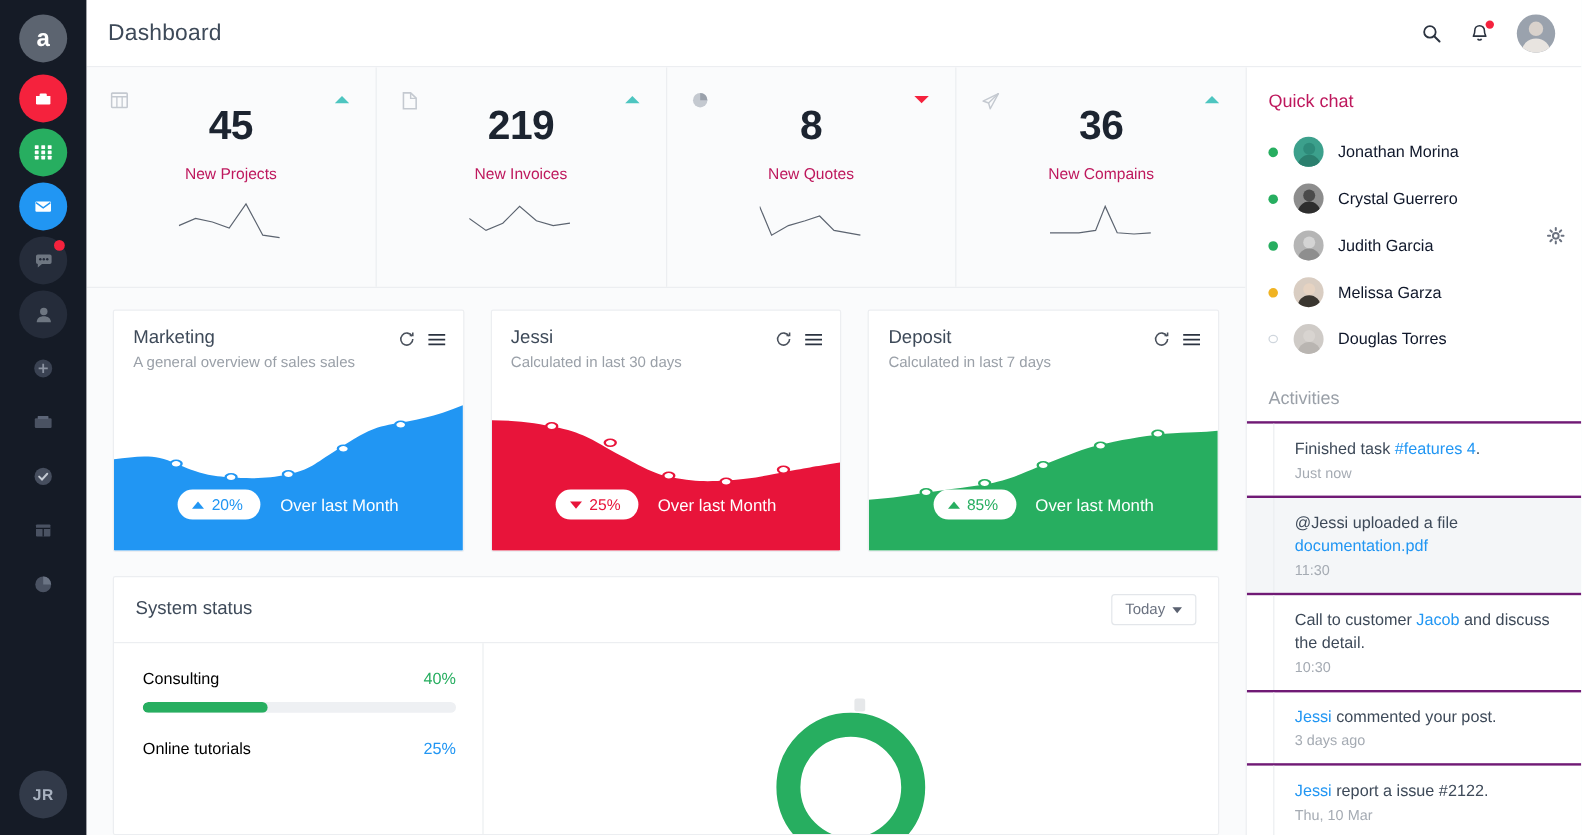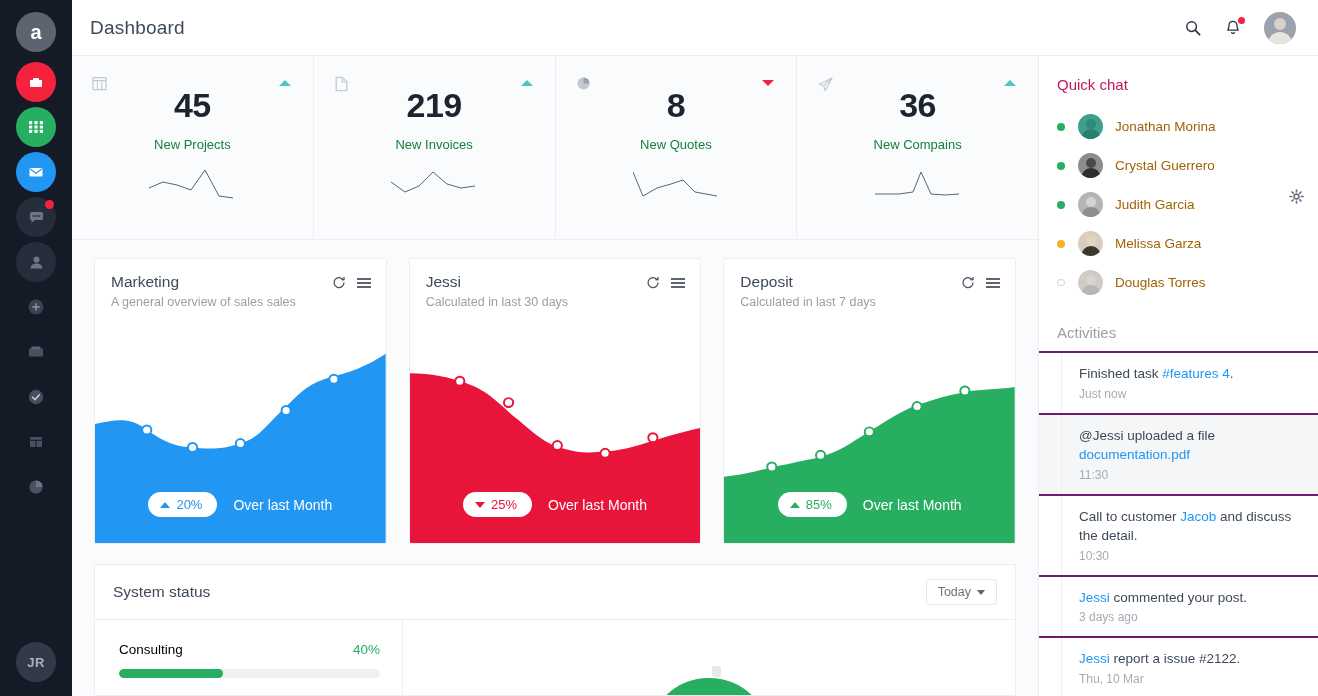--- a/index.html
+++ b/index.html
@@ -94,29 +94,29 @@
   }
   .stat-card:last-child { border-right:none; }
   .stat-top { position:absolute; top:20px; left:20px; }
   .stat-tri { position:absolute; top:24px; right:22px; width:0; height:0; }
   .tri-up   { border-left:6px solid transparent; border-right:6px solid transparent;
               border-bottom:6px solid #4dc5c0; }
   .tri-down { border-left:6px solid transparent; border-right:6px solid transparent;
               border-top:6px solid #f5223d; }
   .stat-num { font-size:34px; font-weight:700; color:#1c2430; margin-top:12px;
               letter-spacing:-.5px; line-height:1; }
-  .stat-label { font-size:13px; color:#15803d; margin-top:15px; }
+  .stat-label { font-size:13px; color:#be185d; margin-top:15px; }
   .stat-spark { margin-top:14px; }
 
   
   .charts-row { display:flex; gap:22px; padding:18px 22px 0 22px; flex:0 0 auto; }
   .chart-card {
     flex:1 1 0; background:#fff; border:1px solid #eceef1;
     border-radius:2px; overflow:hidden; position:relative;
-    height:286px; display:flex; flex-direction:column;
+    height:202px; display:flex; flex-direction:column;
   }
   .chart-head { padding:14px 16px 0; position:relative; }
   .chart-title { font-size:15.5px; color:#3e4a59; font-weight:400; }
   .chart-sub { font-size:12.5px; color:#9aa0a8; margin-top:4px; }
   .chart-tools { position:absolute; top:16px; right:14px; display:flex; gap:10px; align-items:center; }
   .chart-tools span { cursor:pointer; display:flex; }
   .chart-body { position:relative; flex:1 1 auto; }
   .chart-body svg { position:absolute; left:0; bottom:0; width:100%; height:100%; display:block; }
   .chart-footer {
     position:absolute; left:0; right:0; bottom:26px;
@@ -180,21 +180,21 @@
   .dot-away    { background:#f0b323; }
   .dot-offline { background:#fff; border:1px solid #cfd6dd; width:7px; height:7px; }
   .chat-av {
     width:25px; height:25px; border-radius:50%; overflow:hidden;
     flex:0 0 25px; margin-right:12px; position:relative;
   }
   .chat-av .f { position:absolute; left:50%; top:18%; transform:translateX(-50%);
                 width:10px; height:10px; border-radius:50%; }
   .chat-av .b { position:absolute; left:50%; bottom:-4px; transform:translateX(-50%);
                 width:19px; height:14px; border-radius:10px 10px 0 0; }
-  .chat-name { font-size:13.5px; color:#a16207; }
+  .chat-name { font-size:13.5px; color:#0f172a; }
   .gear-abs { position:absolute; right:14px; top:133px; cursor:pointer; }
 
   .act-title { font-size:15px; color:#9aa0a8; padding:22px 0 10px 18px; font-weight:400; }
   .act-list { border-top:0; }
   .act-item {
     padding:11px 18px 12px 40px; position:relative;
     border-top:2px solid #701a75; cursor:pointer;
   }
   .act-item.highlight { background:#f4f6f8; }
   .act-item:before {

